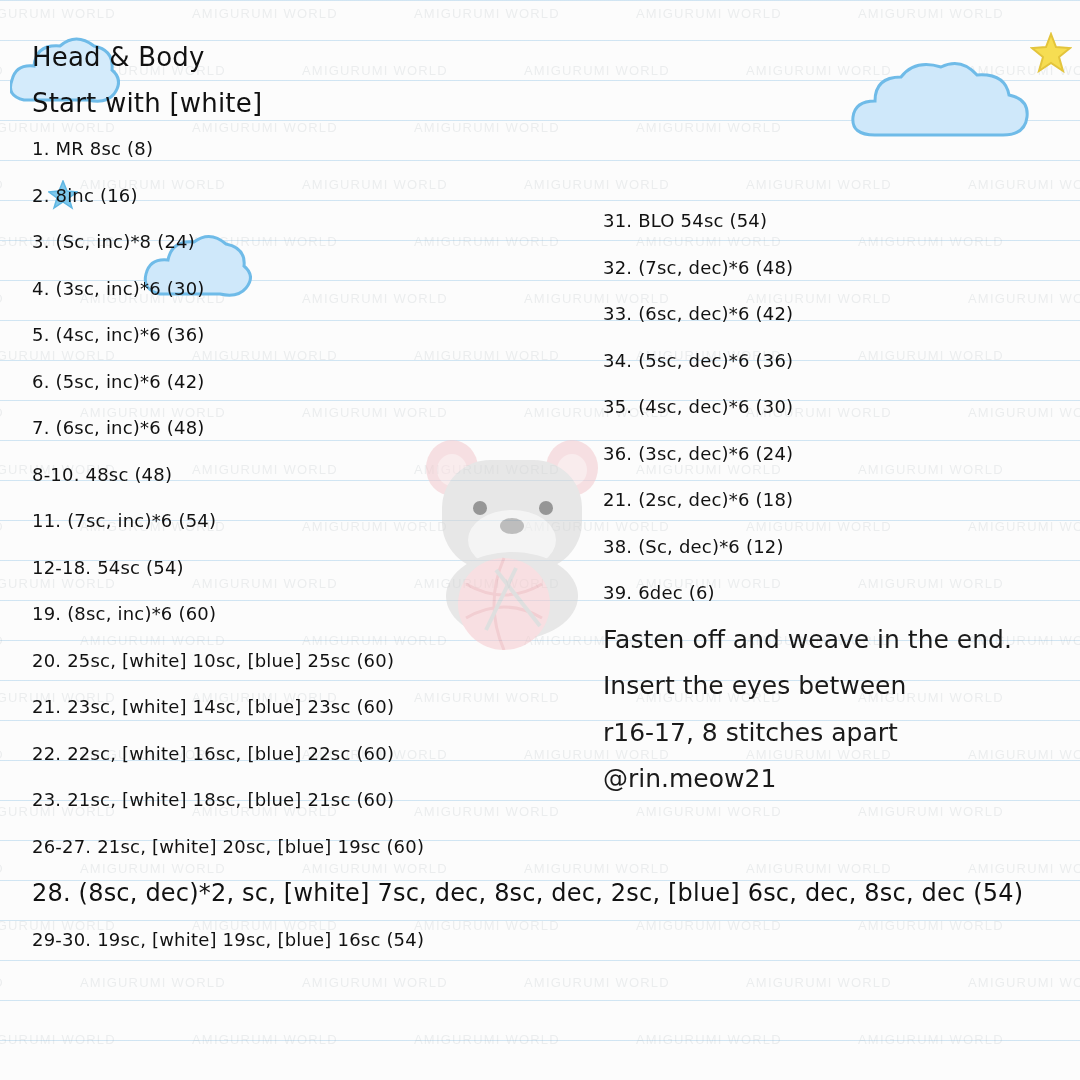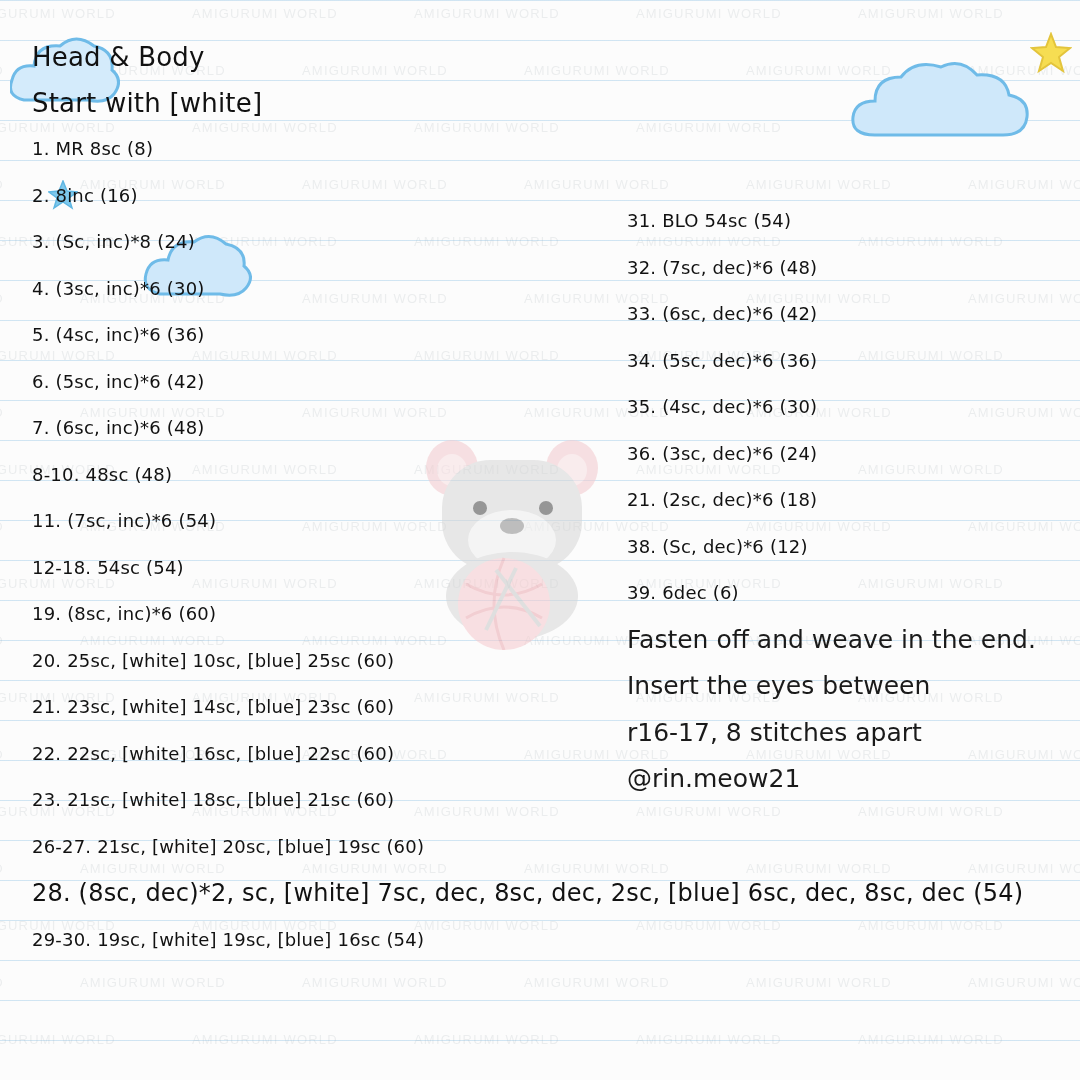--- a/index.html
+++ b/index.html
@@ -77,21 +77,21 @@
   .content {
     position: absolute;
     inset: 0;
     font-family: "DejaVu Sans", sans-serif;
     color: #1a1a1a;
   }
   .col {
     position: absolute;
   }
   .col-left { left: 32px; top: 34px; width: 620px; }
-  .col-right { left: 627px; top: 198px; width: 430px; }
+  .col-right { left: 603px; top: 198px; width: 430px; }
 
   .line {
     font-size: 18px;
     line-height: 46.5px;
     letter-spacing: 0.2px;
     white-space: nowrap;
     color: #111;
   }
   .line.wide {
     font-size: 24px;

